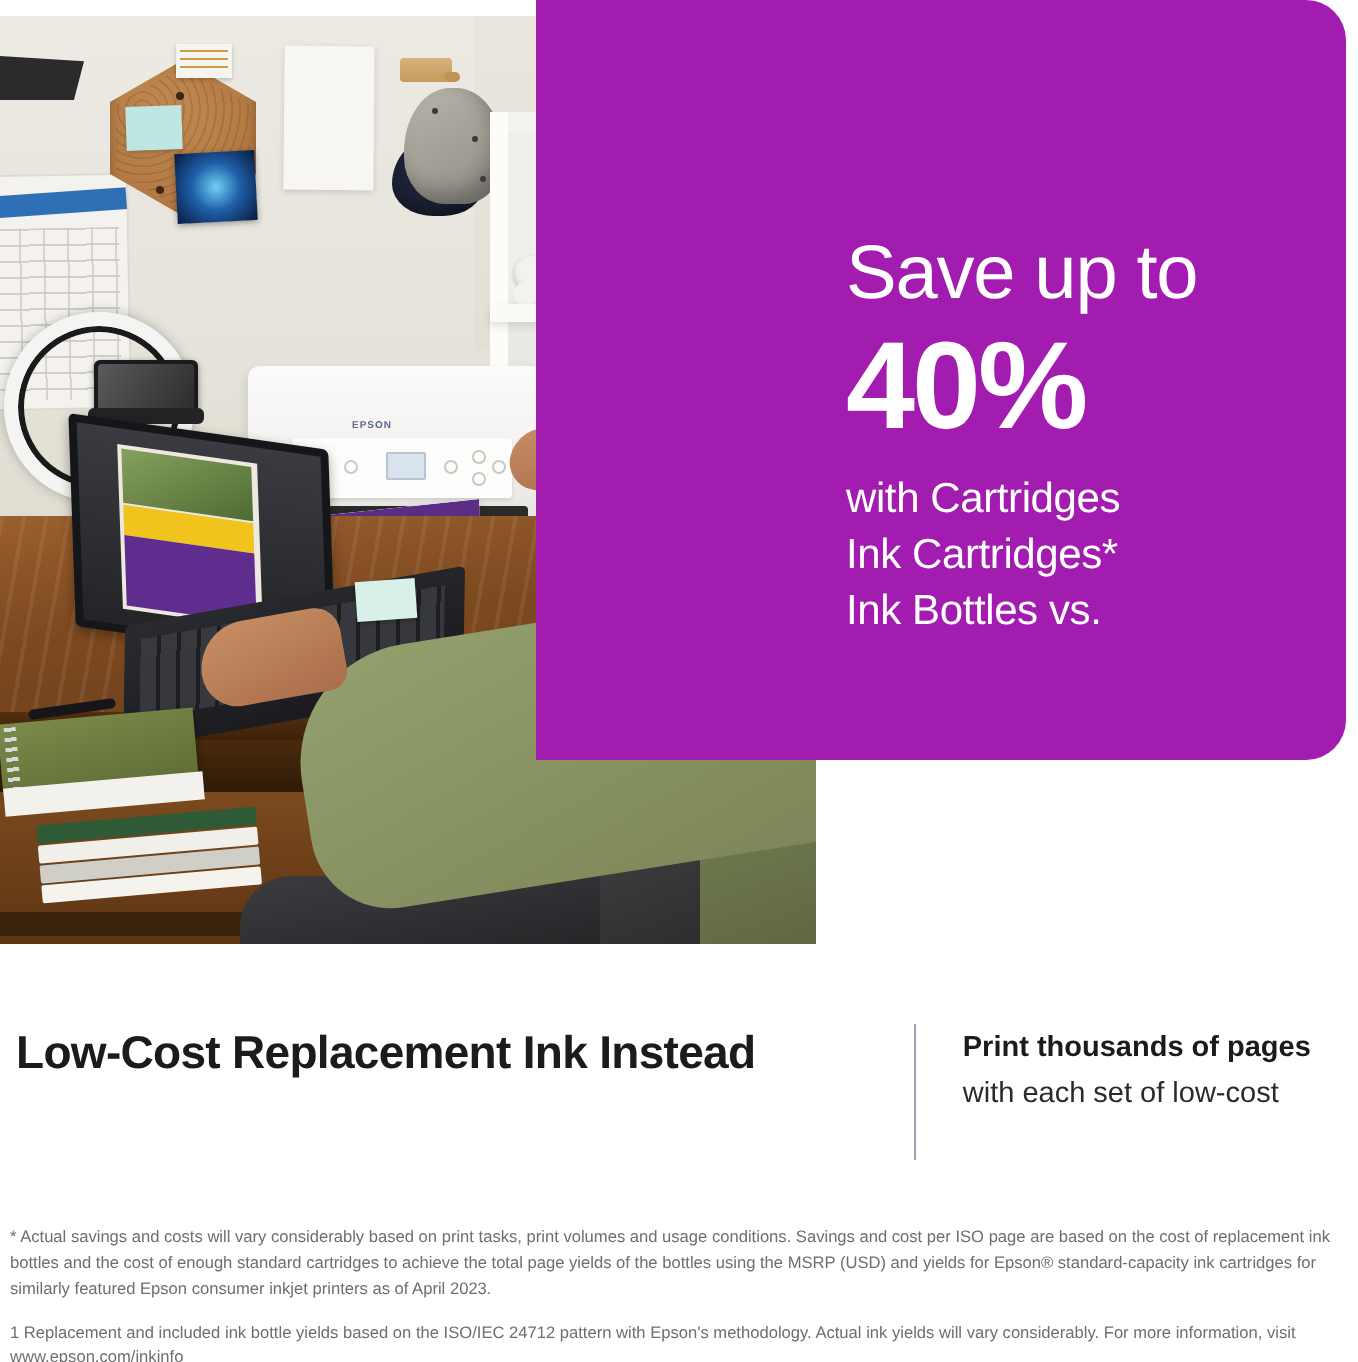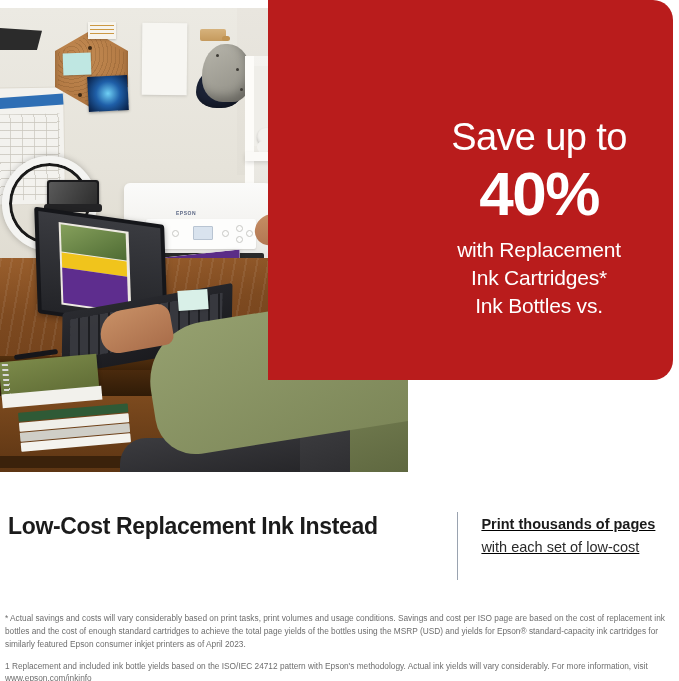--- a/index.html
+++ b/index.html
@@ -208,35 +208,35 @@
   .hand{position:absolute;left:100px;top:300px;width:72px;height:42px;
      background:linear-gradient(160deg,#c89066,#a96d4a);border-radius:30px 16px 12px 22px;transform:rotate(-10deg);}
   .hand2{position:absolute;left:255px;top:208px;width:56px;height:32px;
      background:linear-gradient(160deg,#c89066,#a96d4a);border-radius:24px 14px 10px 18px;transform:rotate(12deg);}
   .bottles{position:absolute;left:268px;top:232px;width:32px;height:24px;}
   .bottles i{position:absolute;bottom:0;width:8px;height:20px;border-radius:1px 1px 2px 2px;}
 
   
   .blue-panel {
     position:absolute; left:268px; top:0; width:405px; height:380px;
-    background:#b91c1c; border-radius:0 20px 20px 0; z-index:5;text-align:center;
+    background:#a21caf; border-radius:0 20px 20px 0; z-index:5;
   }
   .blue-text { position:absolute; left:155px; top:118px; right:18px; color:#fff; }
   .save-up { font-size:38px; line-height:1; font-weight:300; letter-spacing:-0.6px; }
   .pct { font-size:62px; line-height:1.04; font-weight:bold; letter-spacing:-1.5px; margin-top:6px; }
   .sub { font-size:21px; line-height:1.32; font-weight:400; margin-top:10px; letter-spacing:-0.2px; }
 
   
   .lower { position:absolute; left:0; top:500px; width:679px; }
   .lower-row { position:relative; display:flex; padding:0 8px; }
   .headline-col { width:449px; }
   .headline { font-size:23px; line-height:1.28; font-weight:bold; color:#1b1b1b;
               letter-spacing:-0.35px; padding-top:12px; }
   .divider { position:absolute; left:457px; top:12px; width:1px; height:68px; background:#9aa3b0; }
-  .side-col { padding-left:30px; padding-top:14px; width:222px;text-decoration:underline; }
+  .side-col { padding-left:30px; padding-top:14px; width:222px; }
   .side-strong { font-size:14.5px; font-weight:bold; color:#1b1b1b; line-height:1.5; }
   .side-text { font-size:14.5px; font-weight:400; color:#2a2a2a; line-height:1.52; }
   .side-text sup{font-size:9px;}
 
   
   .fineprint { position:absolute; left:5px; top:612px; width:668px;
                font-size:8.3px; line-height:1.55; color:#6e6e6e; }
   .fineprint p { margin-bottom:9px; }
 </style>
 </head>
@@ -389,21 +389,21 @@
         <div class="sleeve"></div>
         <div class="hand"></div>
       </div>
     </div>
 
     <div class="blue-panel">
       <div class="blue-text">
         <div class="save-up">Save up to</div>
         <div class="pct">40%</div>
         <div class="sub">
-          <div>with Replacement</div>
+          <div>with Cartridges</div>
           <div>Ink Cartridges*</div>
           <div>Ink Bottles vs.</div>
         </div>
       </div>
     </div>
   </div>
 
   <div class="lower">
     <div class="lower-row">
       <div class="headline-col">

